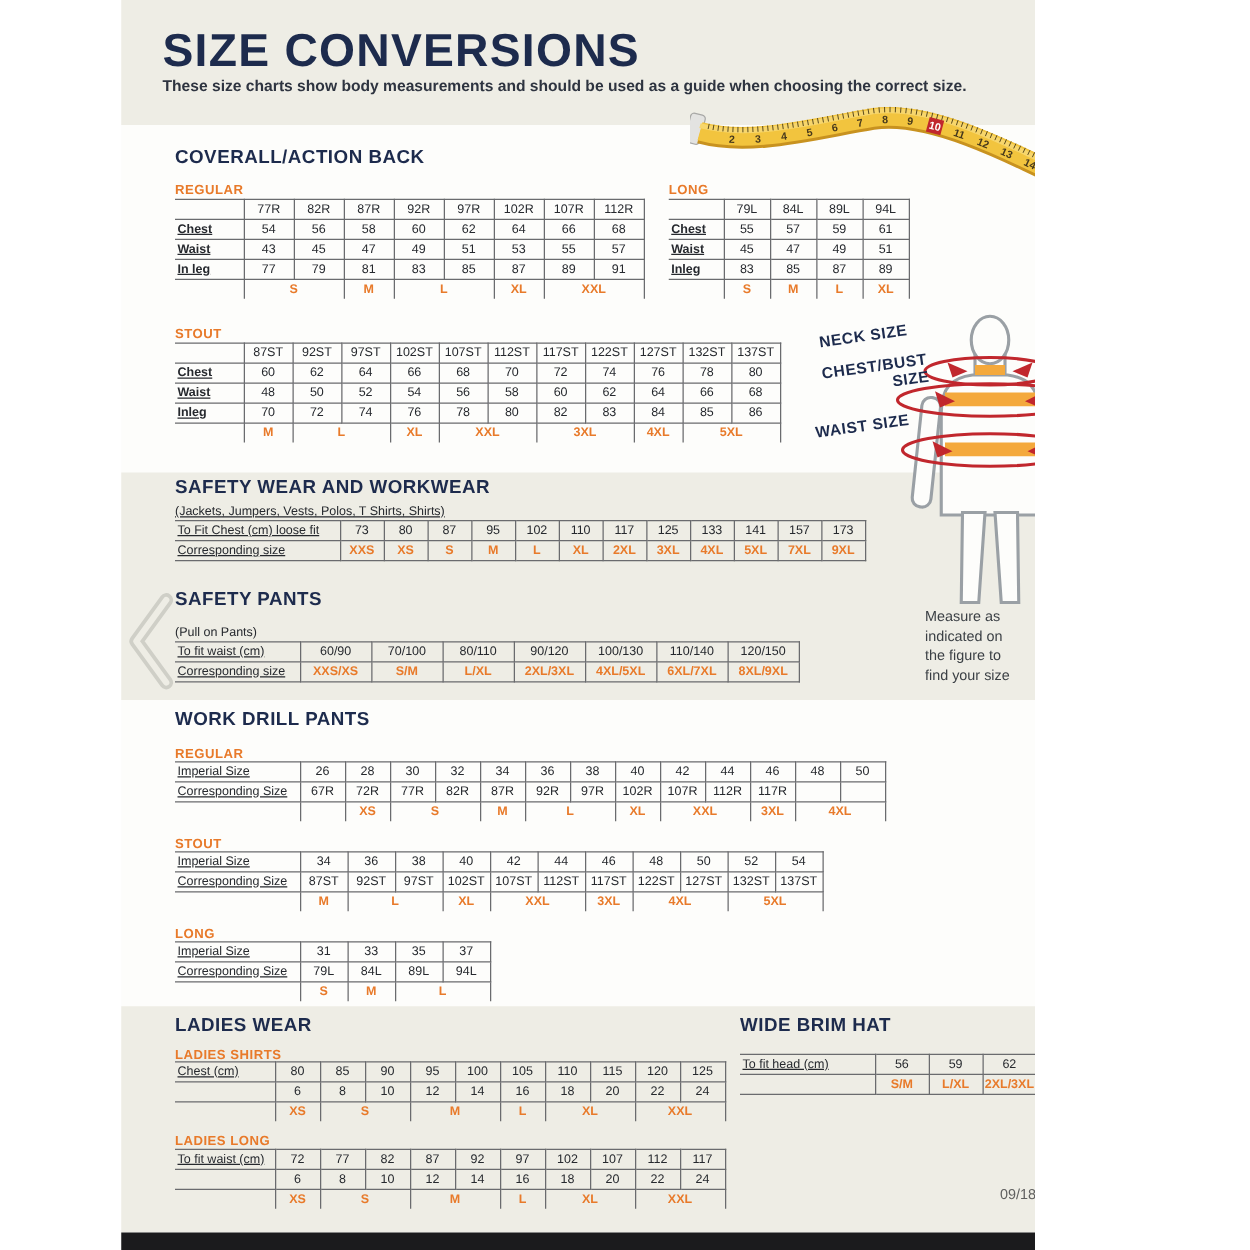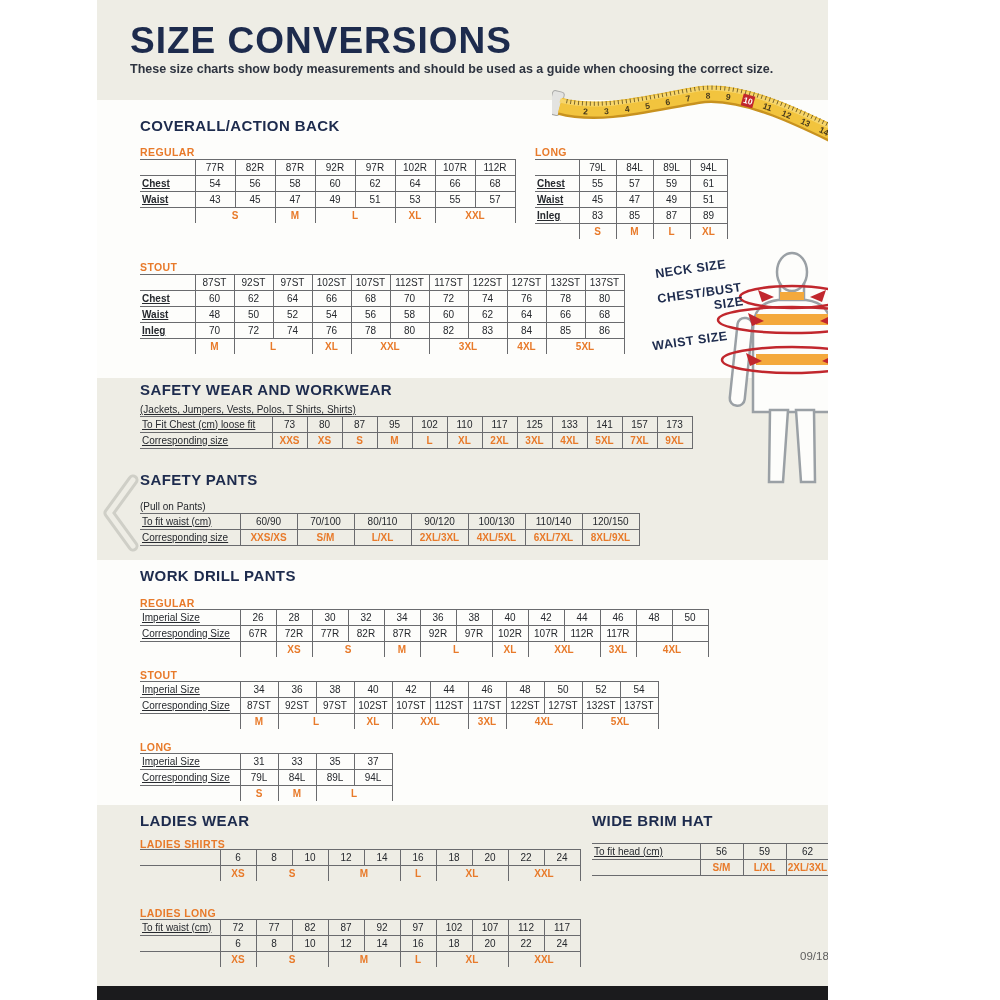--- a/index.html
+++ b/index.html
@@ -192,20 +192,31 @@
               <td class="lab b">Waist</td>
               <td>43</td>
               <td>45</td>
               <td>47</td>
               <td>49</td>
               <td>51</td>
               <td>53</td>
               <td>55</td>
               <td>57</td>
             </tr>
+            <tr>
+              <td class="lab b">In leg</td>
+              <td>77</td>
+              <td>79</td>
+              <td>81</td>
+              <td>83</td>
+              <td>85</td>
+              <td>87</td>
+              <td>89</td>
+              <td>91</td>
+            </tr>
             <tr class="grps">
               <td class="lab"></td>
               <td class="g" colspan="2">S</td>
               <td class="g" colspan="1">M</td>
               <td class="g" colspan="2">L</td>
               <td class="g" colspan="1">XL</td>
               <td class="g" colspan="2">XXL</td>
             </tr>
           </tbody>
         </table>
@@ -373,20 +384,24 @@
         <polygon points="114,71 98,63 102,76"></polygon>
           <polygon points="170,71 186,63 182,76"></polygon>
         <polygon points="112,111 96,103 100,116"></polygon>
           <polygon points="172,111 188,103 184,116"></polygon>
       </g>
     </svg>
     <div class="fig-label" style="left:558px;top:262px;">NECK SIZE</div>
     <div class="fig-label pre" style="left:548px;top:287px;width:98px;text-align:right;">CHEST/BUST
 SIZE</div>
     <div class="fig-label" style="left:555px;top:334px;">WAIST SIZE</div>
+    <div class="abs fig-caption pre" style="left:643px;top:487px;">Measure as
+indicated on
+the figure to
+find your size</div>
 
     <div class="abs heading" style="left:43px;top:381px;">SAFETY WEAR AND WORKWEAR</div>
     <div class="abs note" style="left:43px;top:404px;text-decoration:underline;">(Jackets, Jumpers, Vests, Polos, T Shirts, Shirts)</div>
     <div class="abs tbl" style="left:43px;top:416px;">
         <table>
           <colgroup>
             <col style="width: 132px;">
             <col style="width: 35px;">
             <col style="width: 35px;">
             <col style="width: 35px;">
@@ -652,20 +667,33 @@
             <col style="width: 36px;">
             <col style="width: 36px;">
             <col style="width: 36px;">
             <col style="width: 36px;">
             <col style="width: 36px;">
             <col style="width: 36px;">
             <col style="width: 36px;">
           </colgroup>
           <tbody>
             <tr>
+              <td class="lab">Chest (cm)</td>
+              <td>80</td>
+              <td>85</td>
+              <td>90</td>
+              <td>95</td>
+              <td>100</td>
+              <td>105</td>
+              <td>110</td>
+              <td>115</td>
+              <td>120</td>
+              <td>125</td>
+            </tr>
+            <tr>
               <td class="lab"></td>
               <td>6</td>
               <td>8</td>
               <td>10</td>
               <td>12</td>
               <td>14</td>
               <td>16</td>
               <td>18</td>
               <td>20</td>
               <td>22</td>

